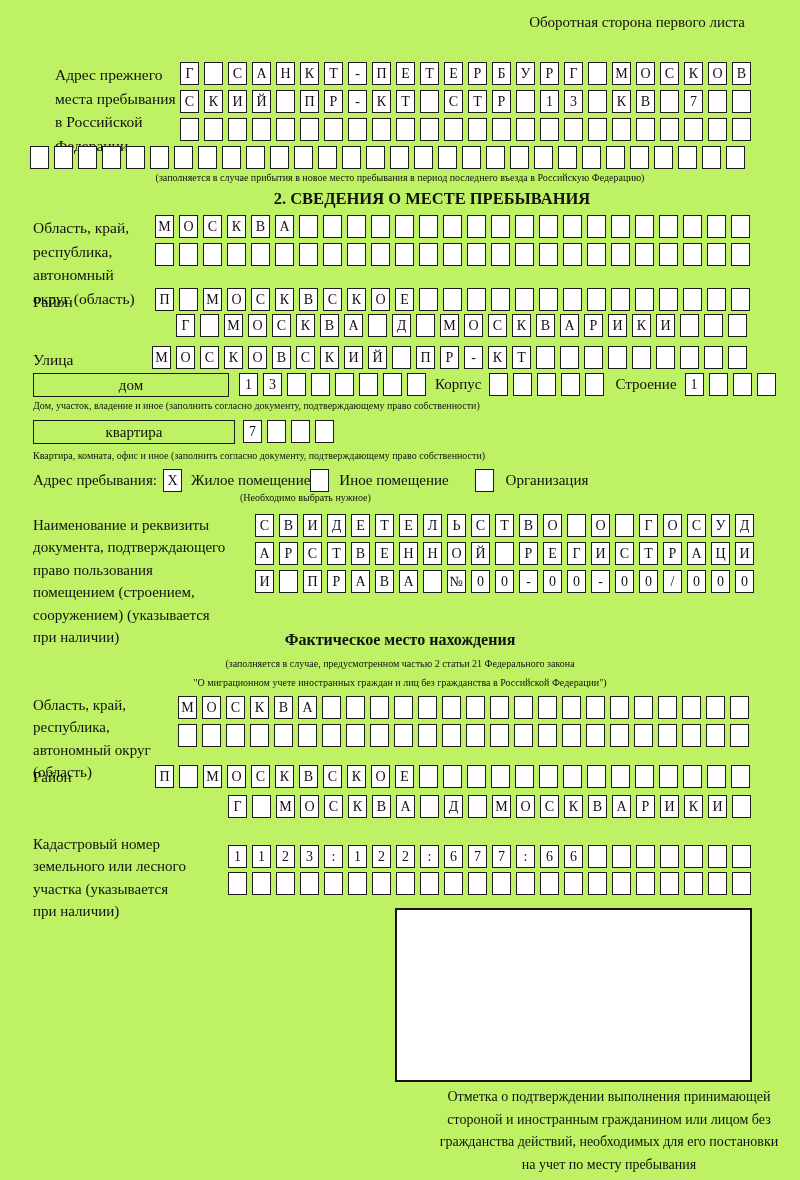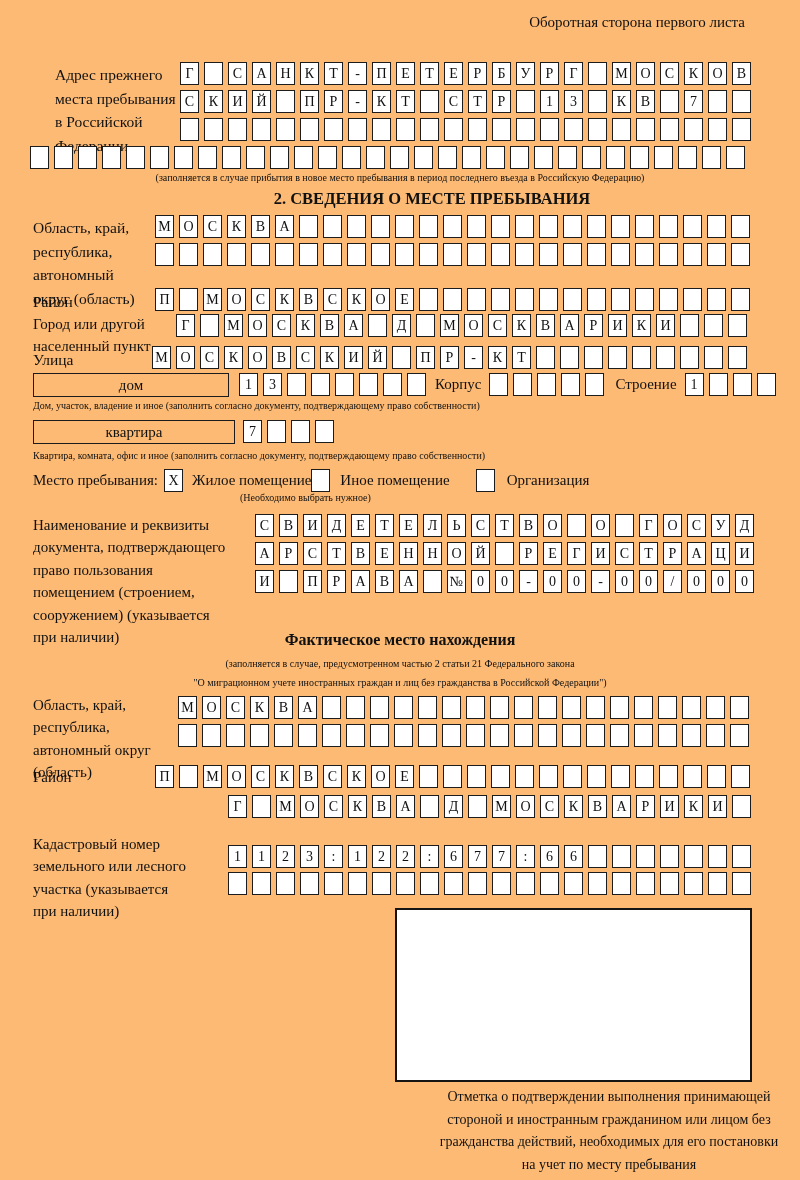--- a/index.html
+++ b/index.html
@@ -1,16 +1,16 @@
 <!DOCTYPE html>
 <html><head>
 <meta charset="utf-8">
 <style>
   html,body{margin:0;padding:0;background:#fff;}
-  .page{position:relative;width:800px;height:1180px;background:#fdba74;
+  .page{position:relative;width:800px;height:1180px;background:#bef264;
         font-family:"Liberation Serif","DejaVu Serif",serif;color:#111;overflow:hidden;}
   .abs{position:absolute;}
   .row{position:absolute;display:flex;align-items:flex-start;}
   .cell{box-sizing:border-box;width:19px;height:23px;border:1.6px solid #1c1c1c;
         margin-right:5px;display:flex;align-items:center;justify-content:center;
         font-size:14px;line-height:1;background:#fff;flex:0 0 auto;}
   .bigfield{box-sizing:border-box;height:24px;border:1.7px solid #1c1c1c;
         display:flex;align-items:center;justify-content:center;font-size:15px;flex:0 0 auto;}
   .label{font-size:15.5px;line-height:23.5px;white-space:pre-line;}
   .label-sm{font-size:15px;line-height:22.4px;white-space:pre-line;}
@@ -226,22 +226,20 @@
       <span class="cell"></span>
       <span class="cell"></span>
       <span class="cell"></span>
       <span class="cell"></span>
       <span class="cell"></span>
       <span class="cell"></span>
       <span class="cell"></span>
       <span class="cell"></span>
     </div>
 
-  <div class="abs label-sm" style="left:33px;top:313px;width:145px;">Город или другой
-населенный пункт</div>
   <div class="row" style="left:176px;top:314px;">
       <span class="cell">Г</span>
       <span class="cell"></span>
       <span class="cell">М</span>
       <span class="cell">О</span>
       <span class="cell">С</span>
       <span class="cell">К</span>
       <span class="cell">В</span>
       <span class="cell">А</span>
       <span class="cell"></span>
@@ -326,21 +324,21 @@
     <div style="display:flex;">
         <span class="cell">7</span>
         <span class="cell"></span>
         <span class="cell"></span>
         <span class="cell"></span>
       </div>
   </div>
   <div class="abs caption" style="left:33px;top:450px;">Квартира, комната, офис и иное (заполнить согласно документу, подтверждающему право собственности)</div>
 
   <div class="row" style="left:33px;top:469px;align-items:center;">
-    <div class="inline-label" style="margin-right:6px;">Место пребывания:</div>
+    <div class="inline-label" style="margin-right:6px;">Адрес пребывания:</div>
     <span class="cell" style="margin-right:9px;">X</span>
     <span class="inline-label" style="">Жилое помещение</span>
     <span class="cell" style="margin-right:10px;"></span>
     <span class="inline-label" style="margin-right:26px;">Иное помещение</span>
     <span class="cell" style="margin-right:12px;"></span>
     <span class="inline-label">Организация</span>
   </div>
   <div class="abs caption" style="left:240px;top:492px;">(Необходимо выбрать нужное)</div>
 
   <div class="abs label-sm" style="left:33px;top:514px;width:215px;">Наименование и реквизиты

